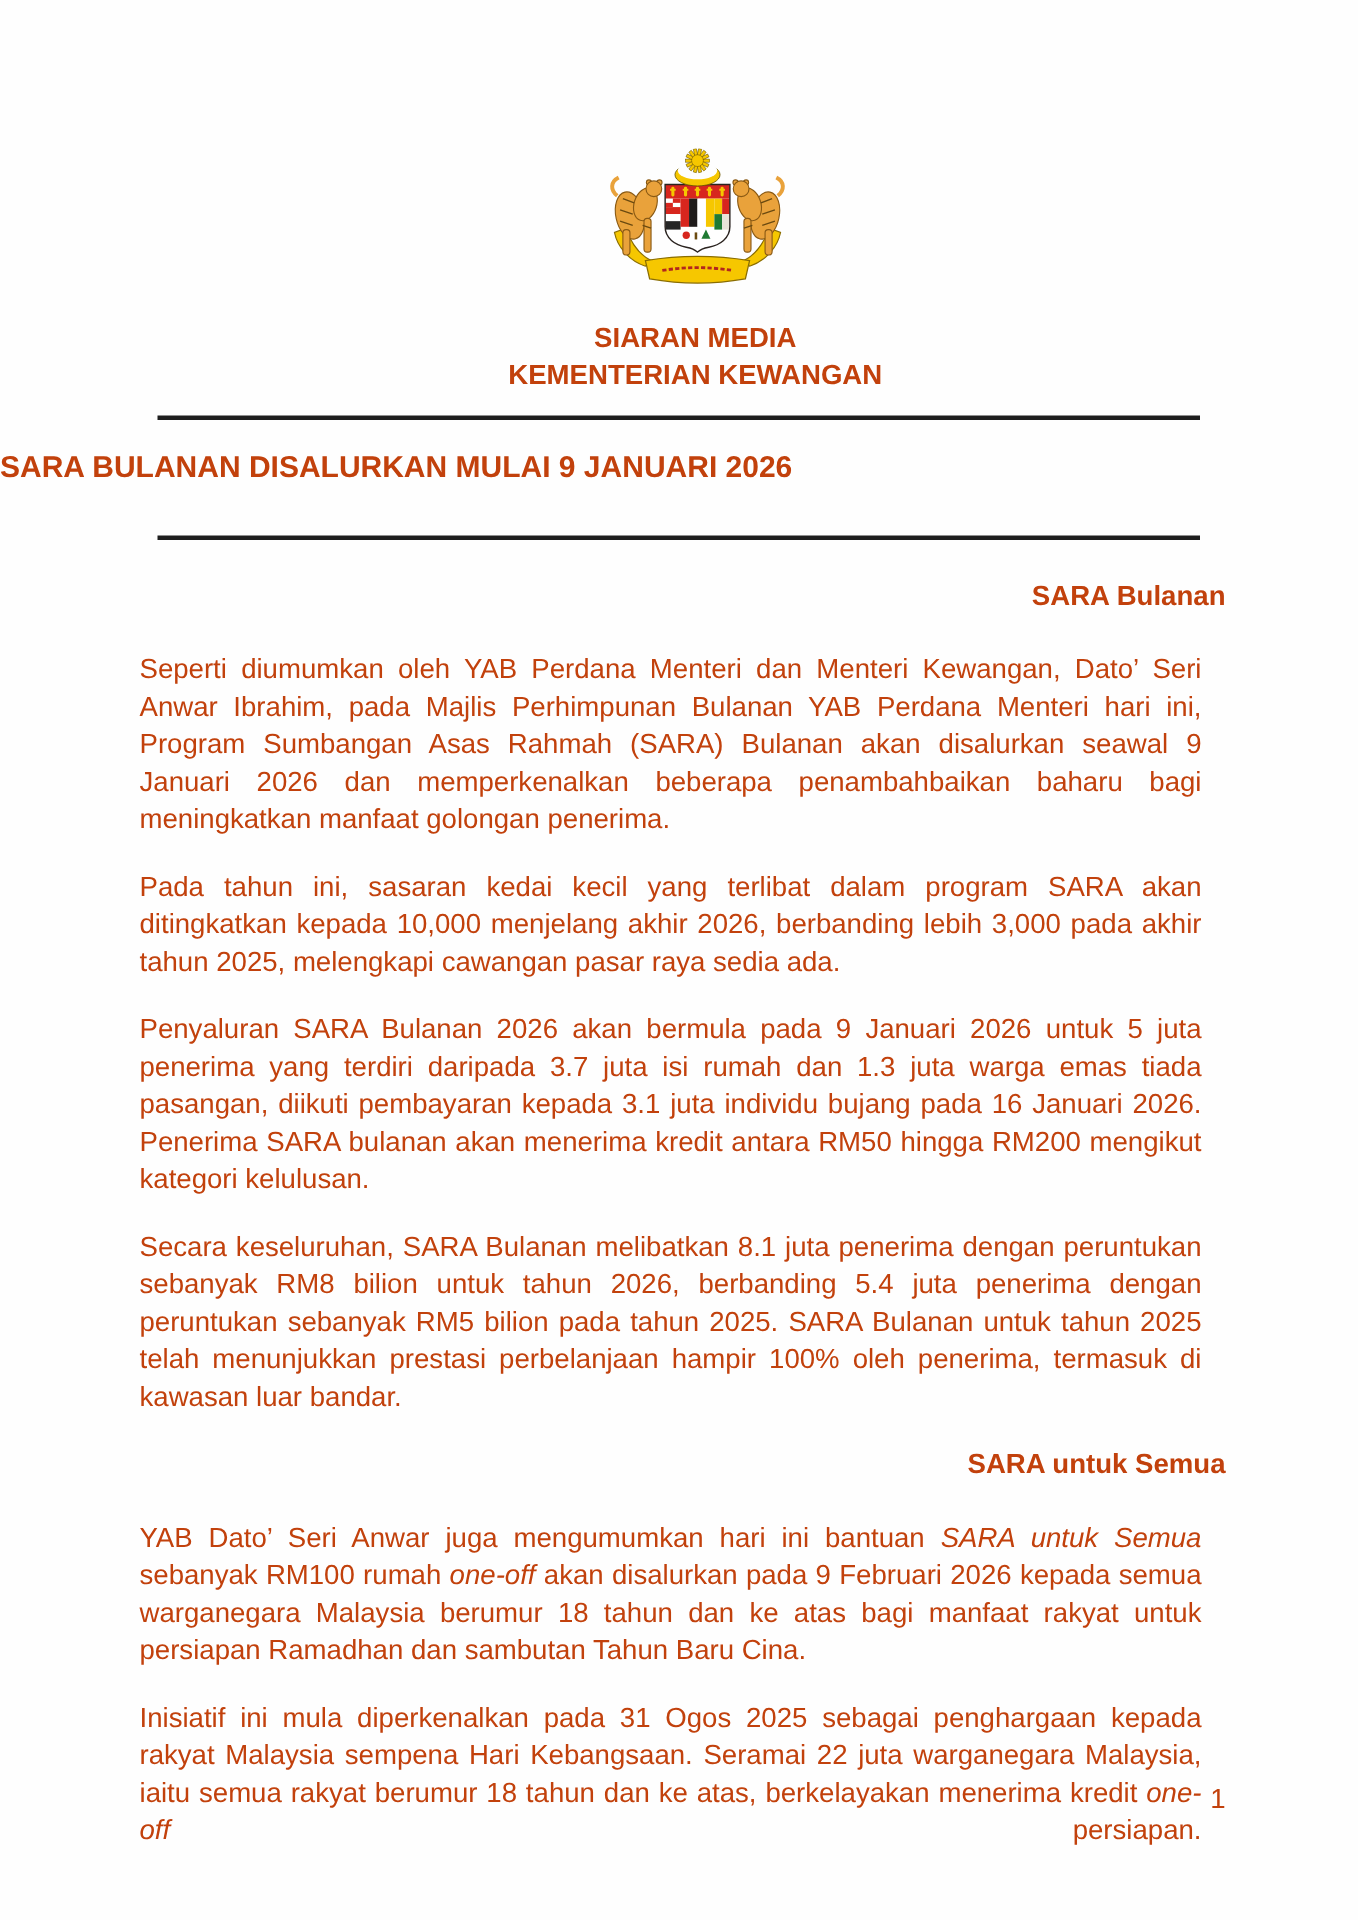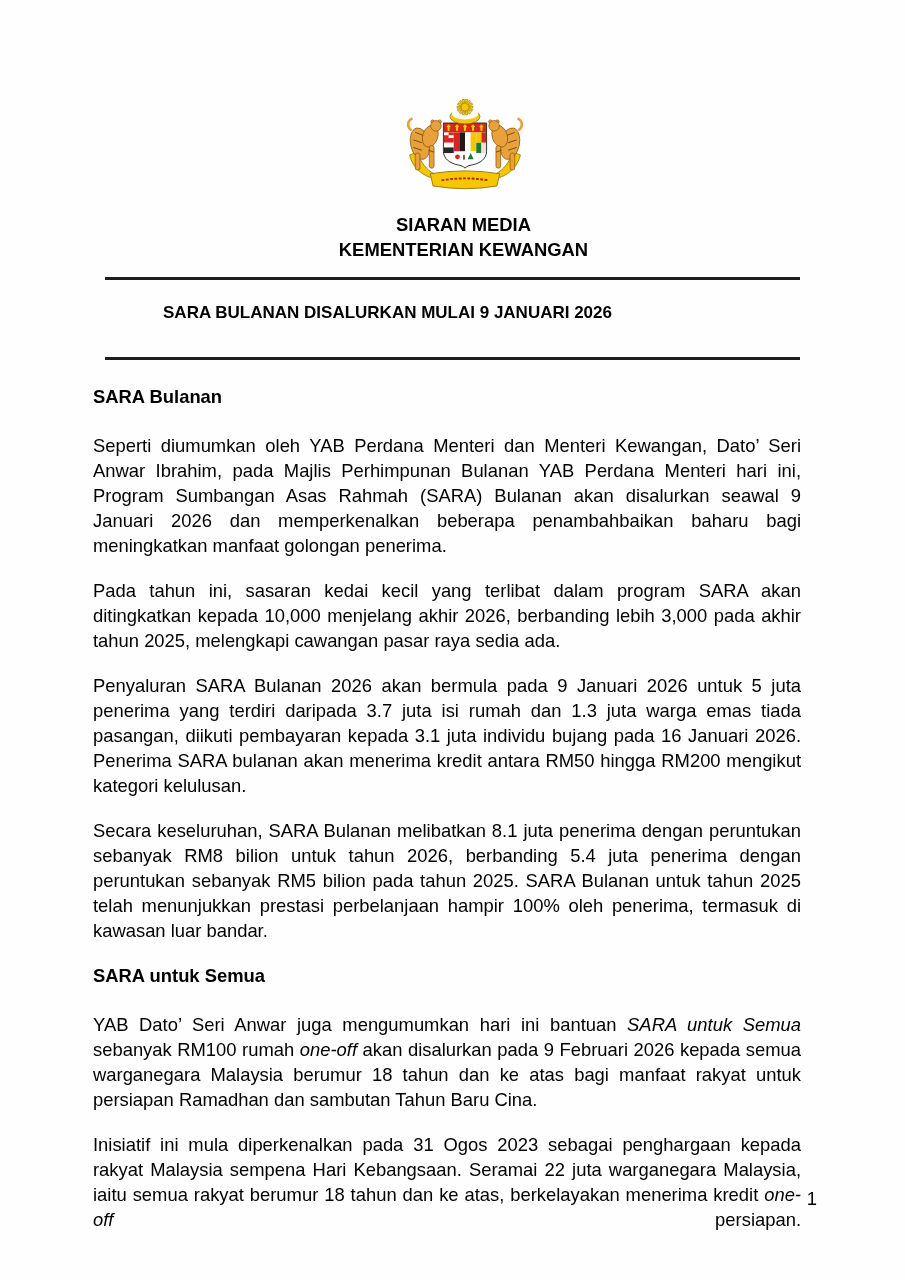--- a/index.html
+++ b/index.html
@@ -6,21 +6,21 @@
     margin: 0;
     padding: 0;
     background: #ffffff;
   }
   .page {
     position: relative;
     width: 905px;
     height: 1280px;
     background: #fefefe;
     font-family: "Liberation Sans", sans-serif;
-    color: #000000;
+    color: #c2410c;
     overflow: hidden;
   }
   .crest {
     position: absolute;
     top: 99px;
     left: 404px;
     width: 122px;
     height: 95px;
   }
   .agency-header {
@@ -32,23 +32,22 @@
     font-weight: bold;
     font-size: 18.4px;
     line-height: 25px;
     transform: translateX(11px);
   }
   .doc-title {
     position: absolute;
     top: 302px;
     left: 0;
     width: 775px;
-    text-align: center;
     font-weight: bold;
-    font-size: 17px;
+    font-size: 20px;
     line-height: 21.5px;
   }
   .rule {
     position: absolute;
     left: 105px;
     width: 695px;
     height: 2.6px;
     background: #1e1e1e;
   }
   .rule-1 { top: 277px; }
@@ -58,21 +57,21 @@
     top: 384px;
     left: 93px;
     width: 724px;
     font-size: 18.4px;
     line-height: 25px;
     text-align: justify;
   }
   .content h3 {
     font-size: 18.4px;
     font-weight: bold;
-    text-align: left;
+    text-align: right;
     margin: 0 0 24px 0;
   }
   .content p {
     margin: 0 16px 20px 0;
   }
   .content p.justify-last {
     text-align-last: justify;
   }
   .content em { font-style: italic; }
   .page-number {
@@ -203,19 +202,19 @@
     <section>
       <h3>SARA Bulanan</h3>
       <p><span>Seperti diumumkan oleh YAB Perdana Menteri dan Menteri Kewangan, Dato’ Seri Anwar Ibrahim, pada Majlis Perhimpunan Bulanan YAB Perdana Menteri hari ini, Program Sumbangan Asas Rahmah (SARA) Bulanan akan disalurkan seawal 9 Januari 2026 dan memperkenalkan beberapa penambahbaikan baharu bagi meningkatkan manfaat golongan penerima.</span></p>
       <p><span>Pada tahun ini, sasaran kedai kecil yang terlibat dalam program SARA akan ditingkatkan kepada 10,000 menjelang akhir 2026, berbanding lebih 3,000 pada akhir tahun 2025, melengkapi cawangan pasar raya sedia ada.</span></p>
       <p><span>Penyaluran SARA Bulanan 2026 akan bermula pada 9 Januari 2026 untuk 5 juta penerima yang terdiri daripada 3.7 juta isi rumah dan 1.3 juta warga emas tiada pasangan, diikuti pembayaran kepada 3.1 juta individu bujang pada 16 Januari 2026. Penerima SARA bulanan akan menerima kredit antara RM50 hingga RM200 mengikut kategori kelulusan.</span></p>
       <p><span>Secara keseluruhan, SARA Bulanan melibatkan 8.1 juta penerima dengan peruntukan sebanyak RM8 bilion untuk tahun 2026, berbanding 5.4 juta penerima dengan peruntukan sebanyak RM5 bilion pada tahun 2025. SARA Bulanan untuk tahun 2025 telah menunjukkan prestasi perbelanjaan hampir 100% oleh penerima, termasuk di kawasan luar bandar.</span></p>
     </section>
     <section>
       <h3>SARA untuk Semua</h3>
       <p><span>YAB Dato’ Seri Anwar juga mengumumkan hari ini bantuan </span><em>SARA untuk Semua</em><span> sebanyak RM100 rumah </span><em>one-off</em><span> akan disalurkan pada 9 Februari 2026 kepada semua warganegara Malaysia berumur 18 tahun dan ke atas bagi manfaat rakyat untuk persiapan Ramadhan dan sambutan Tahun Baru Cina.</span></p>
-      <p class="justify-last"><span>Inisiatif ini mula diperkenalkan pada 31 Ogos 2023 sebagai penghargaan kepada rakyat Malaysia sempena Hari Kebangsaan. Seramai 22 juta warganegara Malaysia, iaitu semua rakyat berumur 18 tahun dan ke atas, berkelayakan menerima kredit </span><em>one-off</em><span> persiapan.</span></p>
+      <p class="justify-last"><span>Inisiatif ini mula diperkenalkan pada 31 Ogos 2025 sebagai penghargaan kepada rakyat Malaysia sempena Hari Kebangsaan. Seramai 22 juta warganegara Malaysia, iaitu semua rakyat berumur 18 tahun dan ke atas, berkelayakan menerima kredit </span><em>one-off</em><span> persiapan.</span></p>
     </section>
   </div>
 
   <div class="page-number">1</div>
 
 </div>
 
 </body></html>

